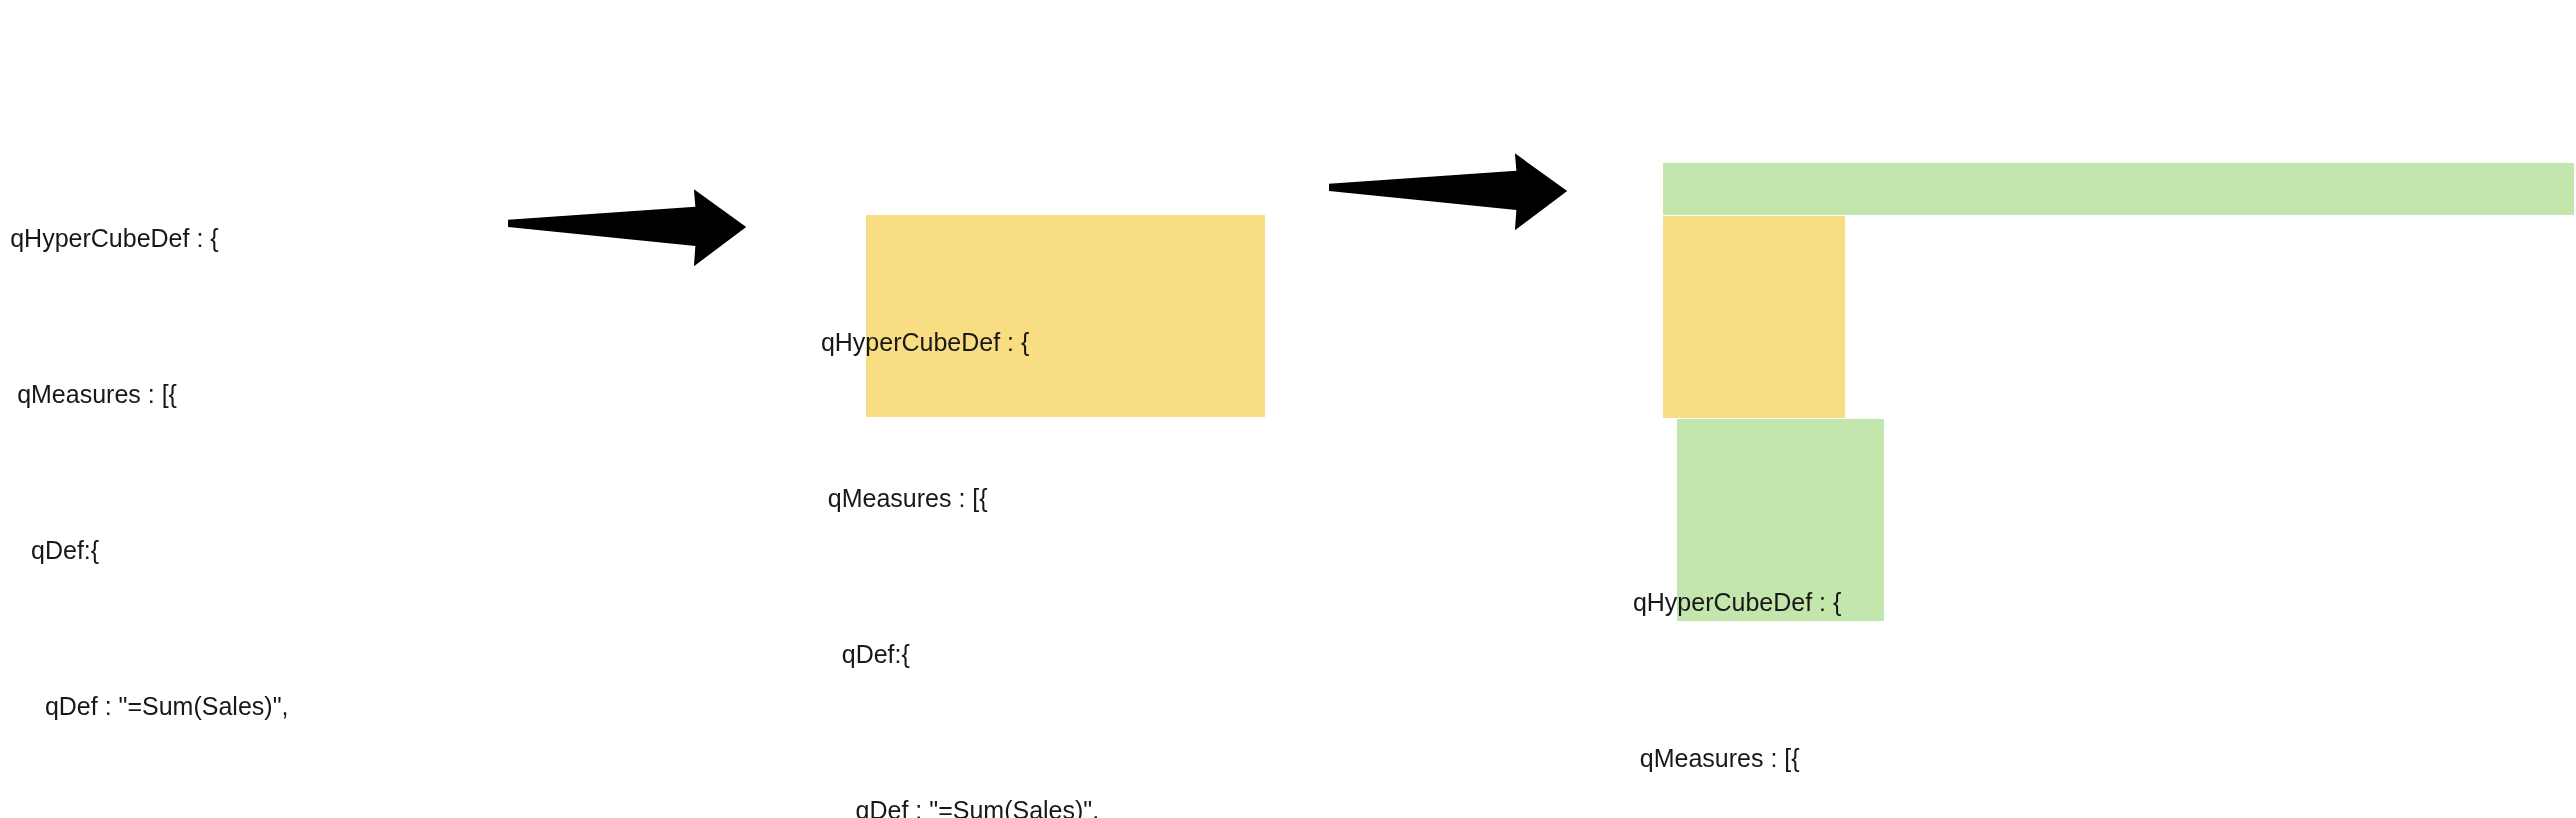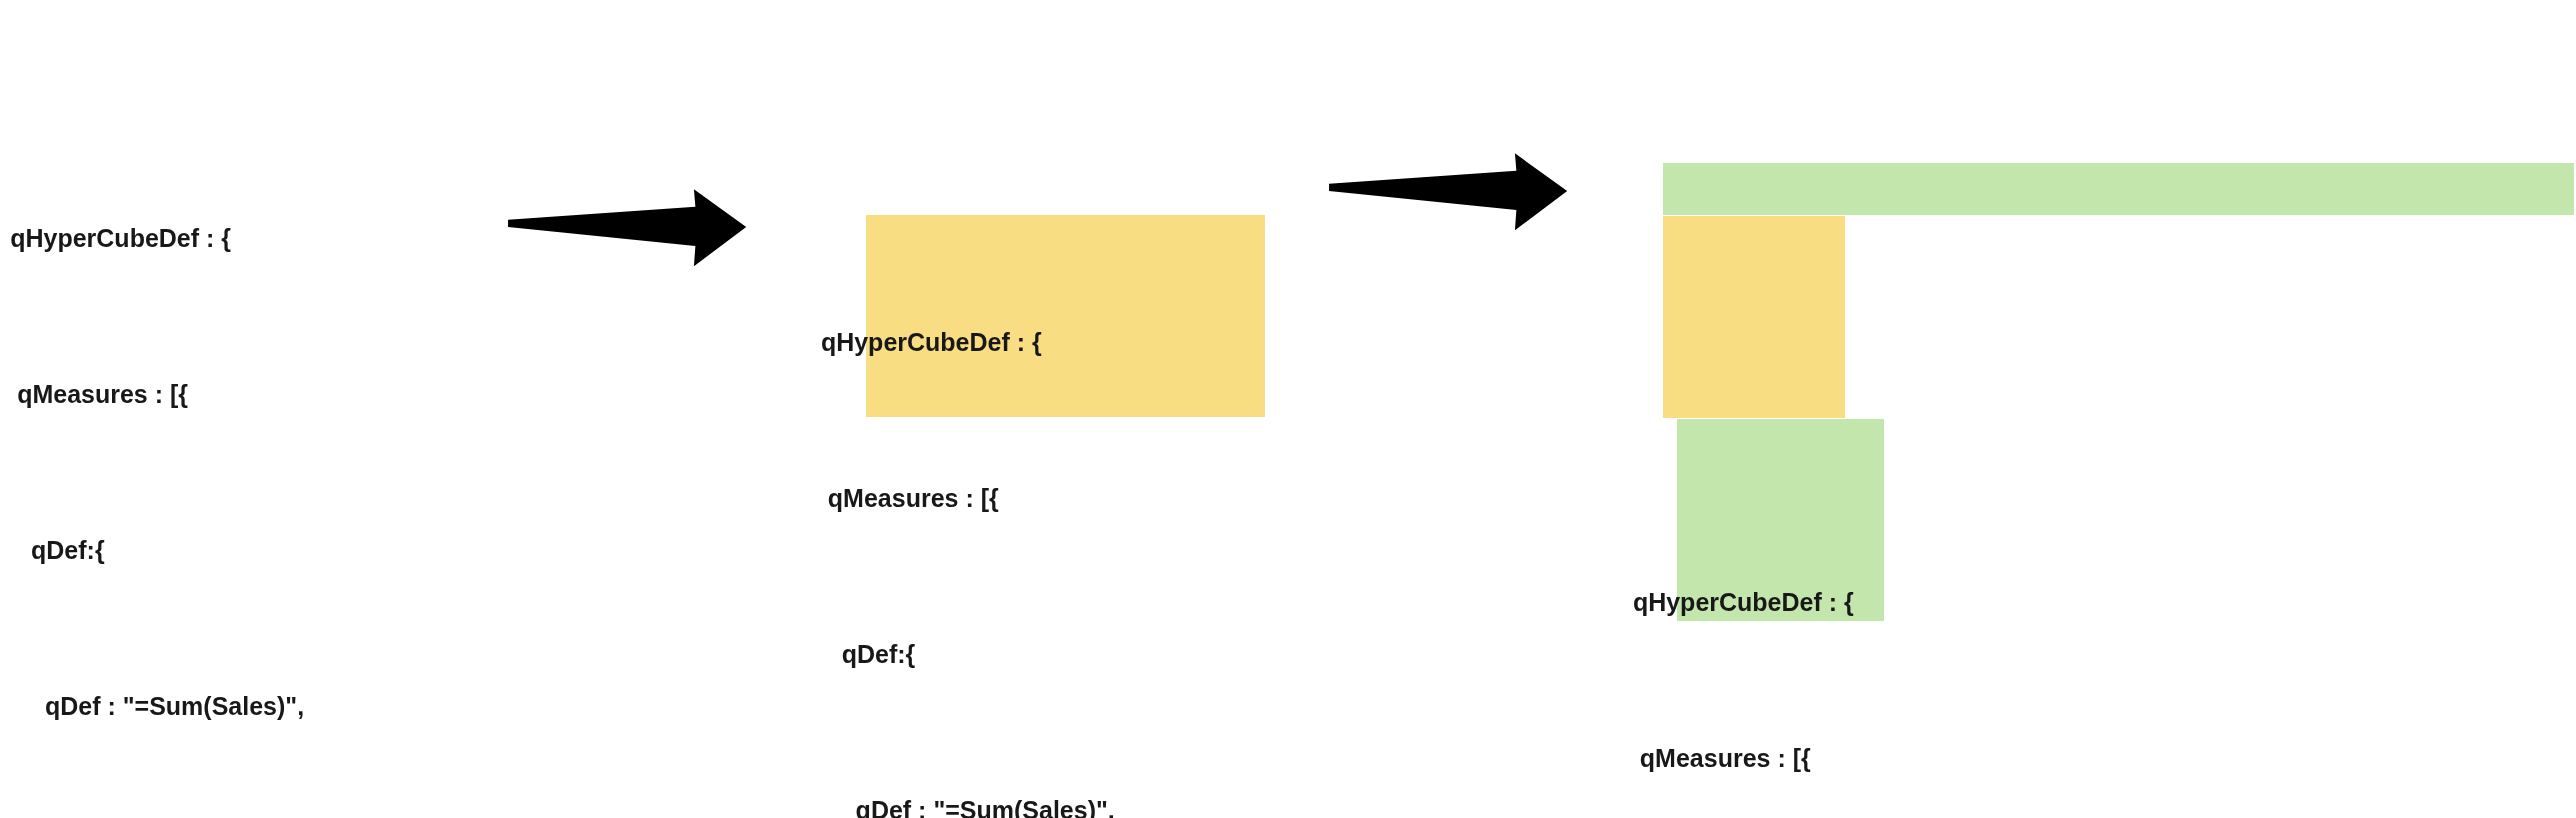--- a/index.html
+++ b/index.html
@@ -16,21 +16,20 @@
     color: #1a1a1a;
     -webkit-font-smoothing: antialiased;
   }
 
   .stage {
     position: absolute;
     left: 0;
     top: 0;
     width: 2576px;
     height: 818px;
-    font-weight: bold;
   }
 
   
   .code-col {
     position: absolute;
     top: 0;
     font-family: "Liberation Sans", sans-serif;
     font-size: 25px;
     line-height: 52px;
     white-space: pre;

